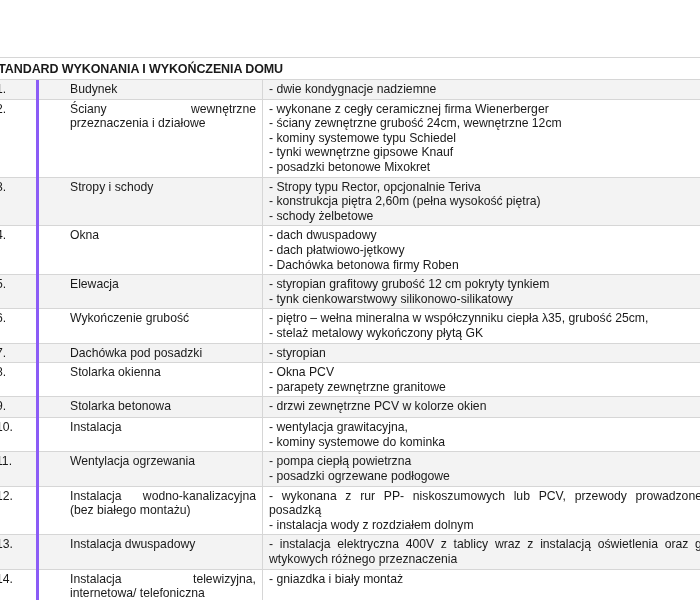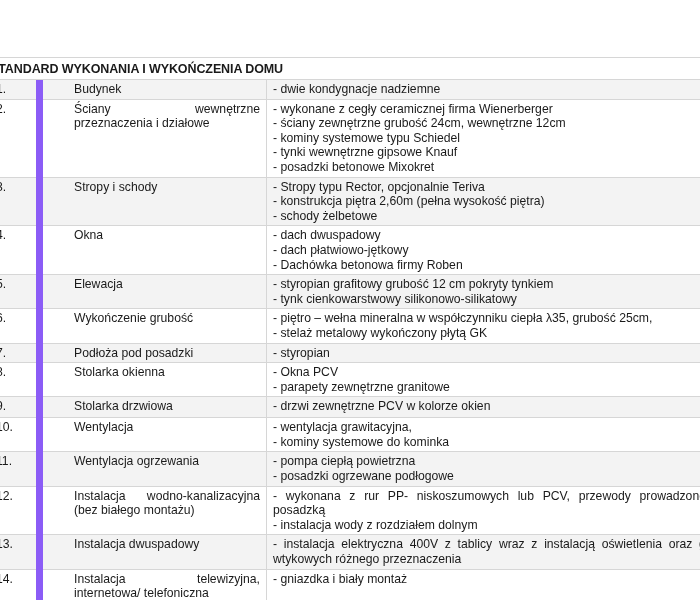--- a/index.html
+++ b/index.html
@@ -14,21 +14,21 @@
   }
   .title {
     font-weight: bold; font-size: 12.5px; padding-left: 2px; letter-spacing: -0.1px;
   }
   table { border-collapse: collapse; width: 760px; table-layout: fixed; }
   td {
     vertical-align: top; font-size: 12.2px; line-height: 14.6px;
     padding: 2px 6px 2px 6px; border-bottom: 1px solid #d6d6d6;
   }
   td.num { width: 40px; padding-left: 8px; padding-right: 0; }
-  td.label { width: 186px; border-left: 7px solid #8b5cf6; border-right: 1px solid #d6d6d6; text-align: justify; padding-left: 31px; }
+  td.label { width: 186px; border-left: 3px solid #8b5cf6; border-right: 1px solid #d6d6d6; text-align: justify; padding-left: 31px; }
   td.val { padding-left: 6px; }
   tr.odd td { background: #f3f3f3; }
   tr.even td { background: #ffffff; }
   .line { display: block; white-space: nowrap; }
   .nowrap-just { white-space: normal; text-align: justify; width: 462px; }
 </style>
 </head>
 <body>
 
 <div class="doc">
@@ -84,43 +84,43 @@
         <tr class="even" style="height: 29px;">
           <td class="num">6.</td>
           <td class="label">Wykończenie grubość</td>
           <td class="val">
             <span class="line">- piętro – wełna mineralna w współczynniku ciepła λ35, grubość 25cm,</span>
             <span class="line">- stelaż metalowy wykończony płytą GK</span>
           </td>
         </tr>
         <tr class="odd" style="height: 19px;">
           <td class="num">7.</td>
-          <td class="label">Podłoża pod posadzki</td>
+          <td class="label">Dachówka pod posadzki</td>
           <td class="val">
             <span class="line">- styropian</span>
           </td>
         </tr>
         <tr class="even" style="height: 29px;">
           <td class="num">8.</td>
           <td class="label">Stolarka okienna</td>
           <td class="val">
             <span class="line">- Okna PCV</span>
             <span class="line">- parapety zewnętrzne granitowe</span>
           </td>
         </tr>
         <tr class="odd" style="height: 21px;">
           <td class="num">9.</td>
-          <td class="label">Stolarka drzwiowa</td>
+          <td class="label">Stolarka betonowa</td>
           <td class="val">
             <span class="line">- drzwi zewnętrzne PCV w kolorze okien</span>
           </td>
         </tr>
         <tr class="even" style="height: 29px;">
           <td class="num">10.</td>
-          <td class="label">Wentylacja</td>
+          <td class="label">Instalacja</td>
           <td class="val">
             <span class="line">- wentylacja grawitacyjna,</span>
             <span class="line">- kominy systemowe do kominka</span>
           </td>
         </tr>
         <tr class="odd" style="height: 28px;">
           <td class="num">11.</td>
           <td class="label">Wentylacja ogrzewania</td>
           <td class="val">
             <span class="line">- pompa ciepłą powietrzna</span>

